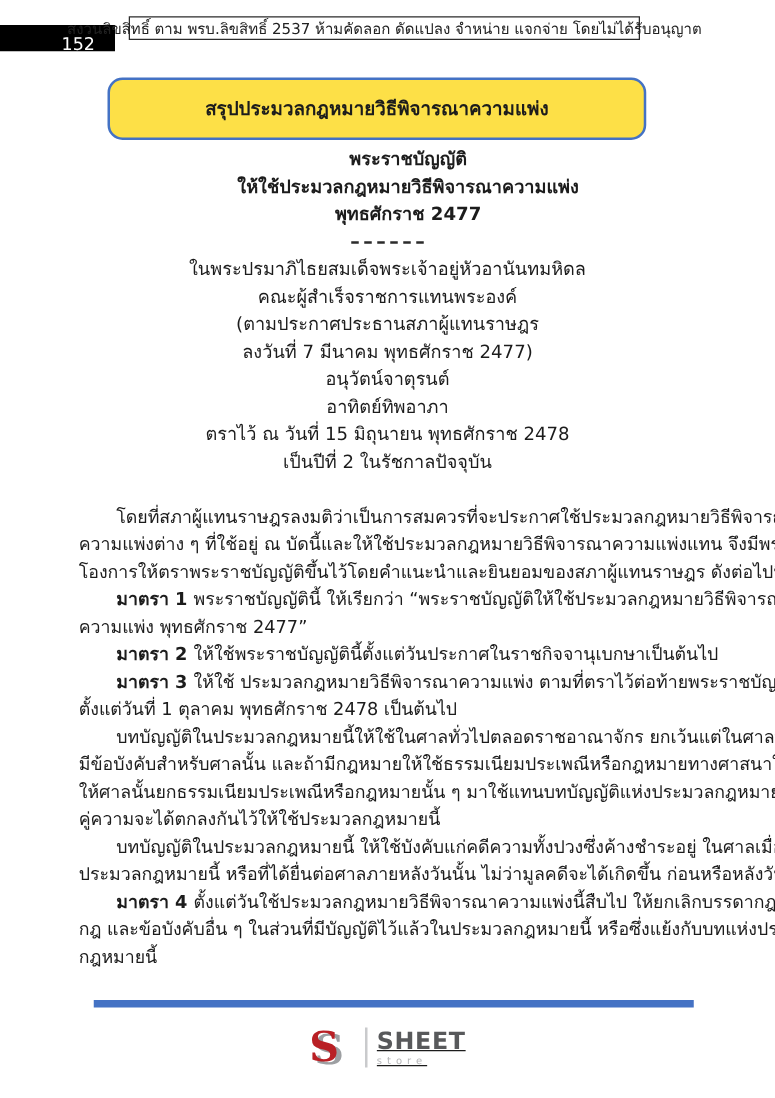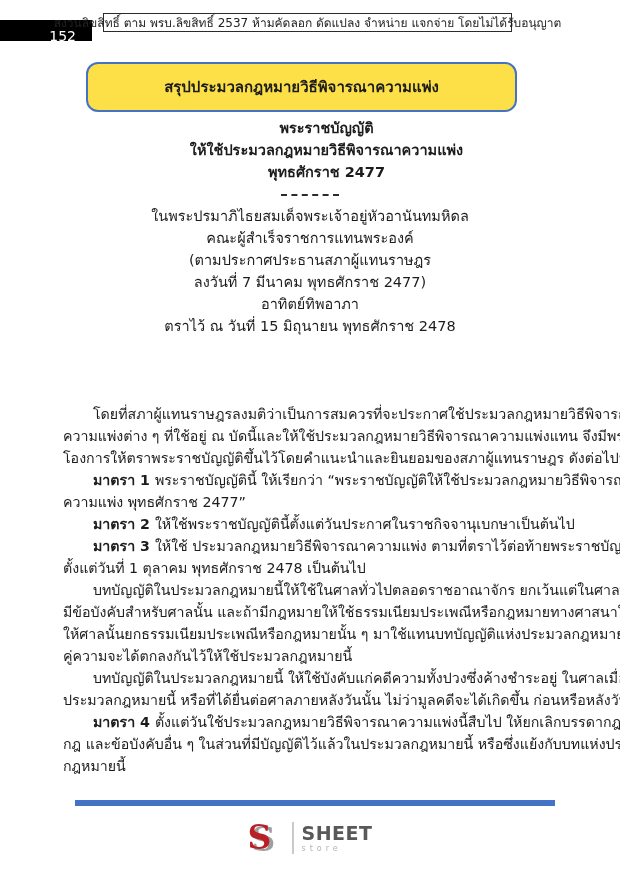--- a/index.html
+++ b/index.html
@@ -58,21 +58,21 @@
     display:flex;align-items:center;justify-content:center;gap:7px;
   }
   .logo-mark{position:relative;width:38px;height:40px;}
   .logo-mark span{
     position:absolute;font-weight:bold;font-size:33px;line-height:40px;
     font-family:"DejaVu Serif","Liberation Serif",serif;
   }
   .logo-mark .back{left:4px;top:2px;color:#9d9fa2;}
   .logo-mark .front{left:0;top:0;color:#b92025;}
   .logo-divider{width:2px;height:32px;background:#c9cacc;}
-  .logo-textcol{display:flex;flex-direction:column;line-height:1;}
+  .logo-textcol{display:flex;flex-direction:column;line-height:1;text-decoration:underline;}
   .logo-name{font-size:19px;font-weight:bold;color:#58595b;letter-spacing:.5px;}
   .logo-sub{font-size:8px;color:#b4b5b7;letter-spacing:4px;margin-top:2px;}
 </style>
 </head>
 <body>
 
 <div class="pageno">152</div>
 
 <div class="copyright-box">
   <span>สงวนลิขสิทธิ์ ตาม พรบ.ลิขสิทธิ์ 2537 ห้ามคัดลอก ดัดแปลง จำหน่าย แจกจ่าย โดยไม่ได้รับอนุญาต</span>
@@ -84,22 +84,24 @@
 
 <div class="preamble" id="preamble">
     <div class="line bold">พระราชบัญญัติ</div>
     <div class="line bold">ให้ใช้ประมวลกฎหมายวิธีพิจารณาความแพ่ง</div>
     <div class="line bold">พุทธศักราช 2477</div>
     <div class="line"><span class="sep-line"></span></div>
     <div class="line">ในพระปรมาภิไธยสมเด็จพระเจ้าอยู่หัวอานันทมหิดล</div>
     <div class="line">คณะผู้สำเร็จราชการแทนพระองค์</div>
     <div class="line">(ตามประกาศประธานสภาผู้แทนราษฎร</div>
     <div class="line">ลงวันที่ 7 มีนาคม พุทธศักราช 2477)</div>
+    <div class="line">อนุวัตน์จาตุรนต์</div>
     <div class="line">อาทิตย์ทิพอาภา</div>
     <div class="line">ตราไว้ ณ วันที่ 15 มิถุนายน พุทธศักราช 2478</div>
+    <div class="line">เป็นปีที่ 2 ในรัชกาลปัจจุบัน</div>
   </div>
 
 <div class="bodytext" id="bodytext">
     <div class="line indent">โดยที่สภาผู้แทนราษฎรลงมติว่าเป็นการสมควรที่จะประกาศใช้ประมวลกฎหมายวิธีพิจารณา</div>
     <div class="line">ความแพ่งต่าง ๆ ที่ใช้อยู่ ณ บัดนี้และให้ใช้ประมวลกฎหมายวิธีพิจารณาความแพ่งแทน  จึงมีพระบรมราช</div>
     <div class="line">โองการให้ตราพระราชบัญญัติขึ้นไว้โดยคำแนะนำและยินยอมของสภาผู้แทนราษฎร  ดังต่อไปนี้</div>
     <div class="line indent"><b>มาตรา 1 </b>พระราชบัญญัตินี้ ให้เรียกว่า “พระราชบัญญัติให้ใช้ประมวลกฎหมายวิธีพิจารณา</div>
     <div class="line">ความแพ่ง พุทธศักราช 2477”</div>
     <div class="line indent"><b>มาตรา 2 </b>ให้ใช้พระราชบัญญัตินี้ตั้งแต่วันประกาศในราชกิจจานุเบกษาเป็นต้นไป</div>
     <div class="line indent"><b>มาตรา 3 </b>ให้ใช้ ประมวลกฎหมายวิธีพิจารณาความแพ่ง ตามที่ตราไว้ต่อท้ายพระราชบัญญัตินี้</div>

